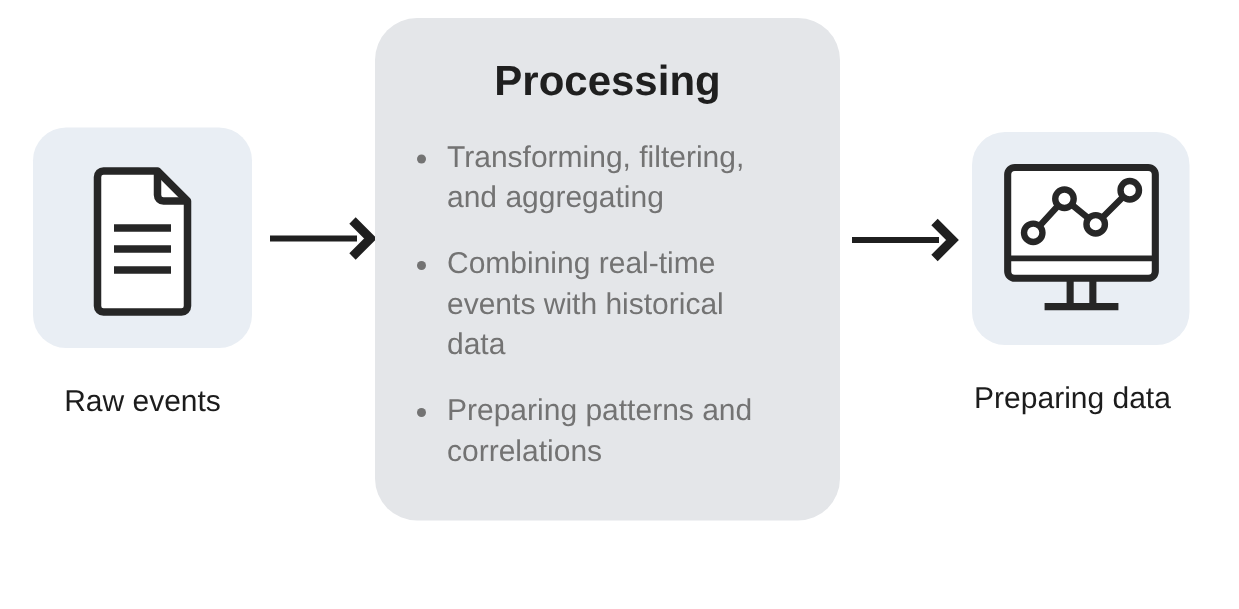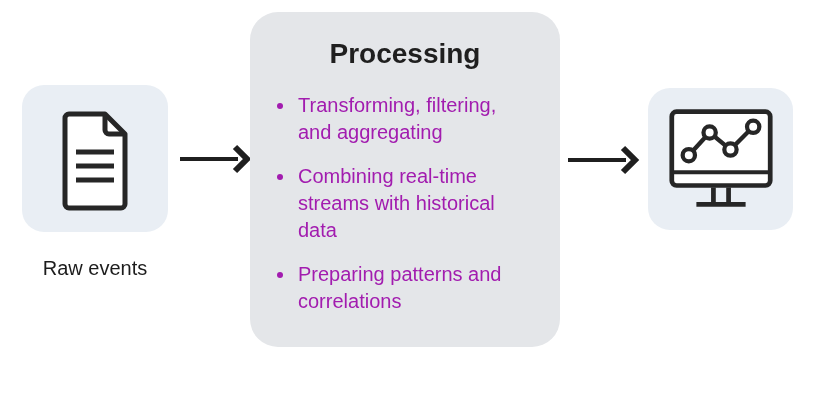--- a/index.html
+++ b/index.html
@@ -45,21 +45,21 @@
     padding-left:34px;
   }
   .bullet-list{
     margin:22px 0 0 0;
     padding:0 0 0 46px;
     list-style:disc;
   }
   .bullet-list li{
     font-size:20px;
     line-height:27px;
-    color:#a21caf;
+    color:#737373;
     margin-bottom:17px;
     padding-left:2px;
   }
   .arrow{position:absolute;}
   .arrow-1{left:178px;top:143px;}
   .arrow-2{left:566px;top:144px;}
 </style>
 </head>
 <body>
 
@@ -76,21 +76,21 @@
 
   <svg class="arrow arrow-1" width="74" height="32" viewBox="0 0 74 32">
     <line x1="2" y1="16" x2="60" y2="16" stroke="#1f1f1f" stroke-width="4"></line>
     <path d="M57 4 L69 16 L57 28" fill="none" stroke="#1f1f1f" stroke-width="6"></path>
   </svg>
 
   <div class="process-box">
     <div class="box-title">Processing</div>
     <ul class="bullet-list">
       <li>Transforming, filtering, and aggregating</li>
-      <li>Combining real-time streams with historical data</li>
+      <li>Combining real-time events with historical data</li>
       <li>Preparing patterns and correlations</li>
     </ul>
   </div>
 
   <svg class="arrow arrow-2" width="74" height="32" viewBox="0 0 74 32">
     <line x1="2" y1="16" x2="60" y2="16" stroke="#1f1f1f" stroke-width="4"></line>
     <path d="M57 4 L69 16 L57 28" fill="none" stroke="#1f1f1f" stroke-width="6"></path>
   </svg>
 
   <div class="icon-card card-right">
@@ -100,15 +100,16 @@
       <path d="M52 86 v16 M68 86 v16" fill="none" stroke="#262626" stroke-width="5"></path>
       <line x1="34" y1="104" x2="86" y2="104" stroke="#262626" stroke-width="5"></line>
       <path d="M26 52 L48 28 L70 46 L94 22" fill="none" stroke="#262626" stroke-width="4.5"></path>
       <circle cx="26" cy="52" r="6.5" fill="#ffffff" stroke="#262626" stroke-width="4.5"></circle>
       <circle cx="48" cy="28" r="6.5" fill="#ffffff" stroke="#262626" stroke-width="4.5"></circle>
       <circle cx="70" cy="46" r="6.5" fill="#ffffff" stroke="#262626" stroke-width="4.5"></circle>
       <circle cx="94" cy="22" r="6.5" fill="#ffffff" stroke="#262626" stroke-width="4.5"></circle>
     </svg>
   </div>
   <div class="caption caption-right">
+    <div>Preparing data</div>
   </div>
 
 </div>
 
 </body></html>

